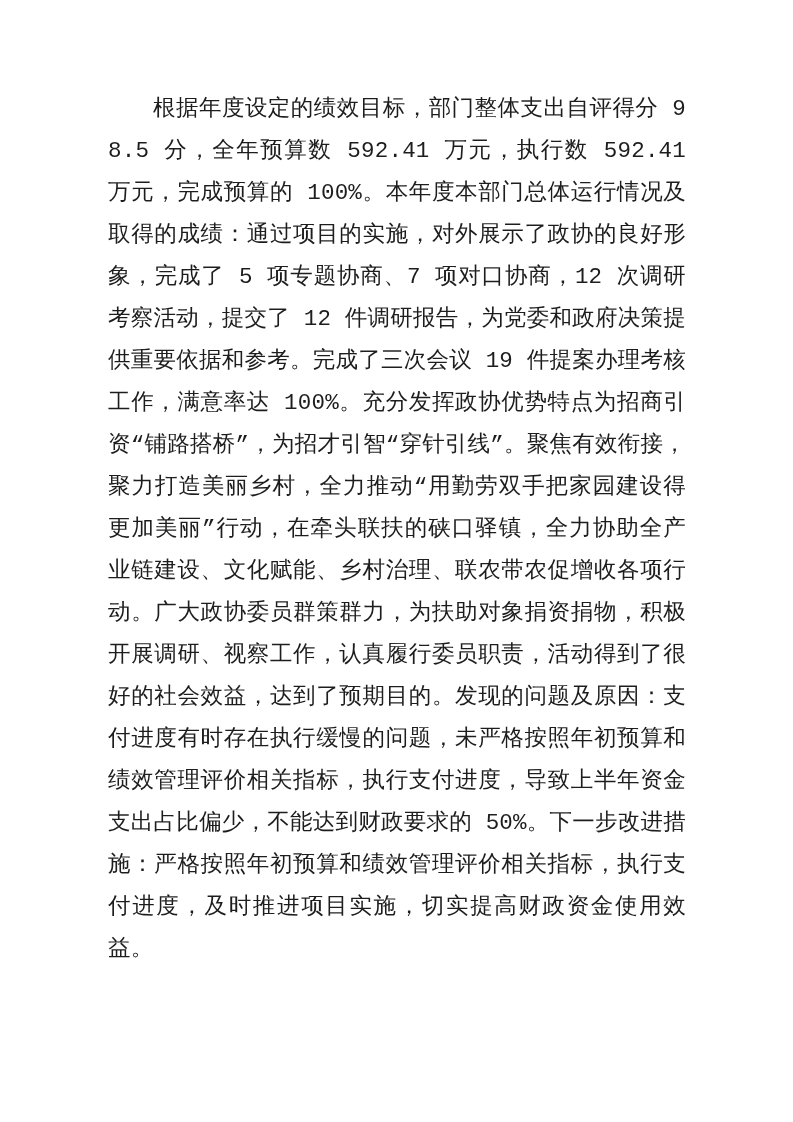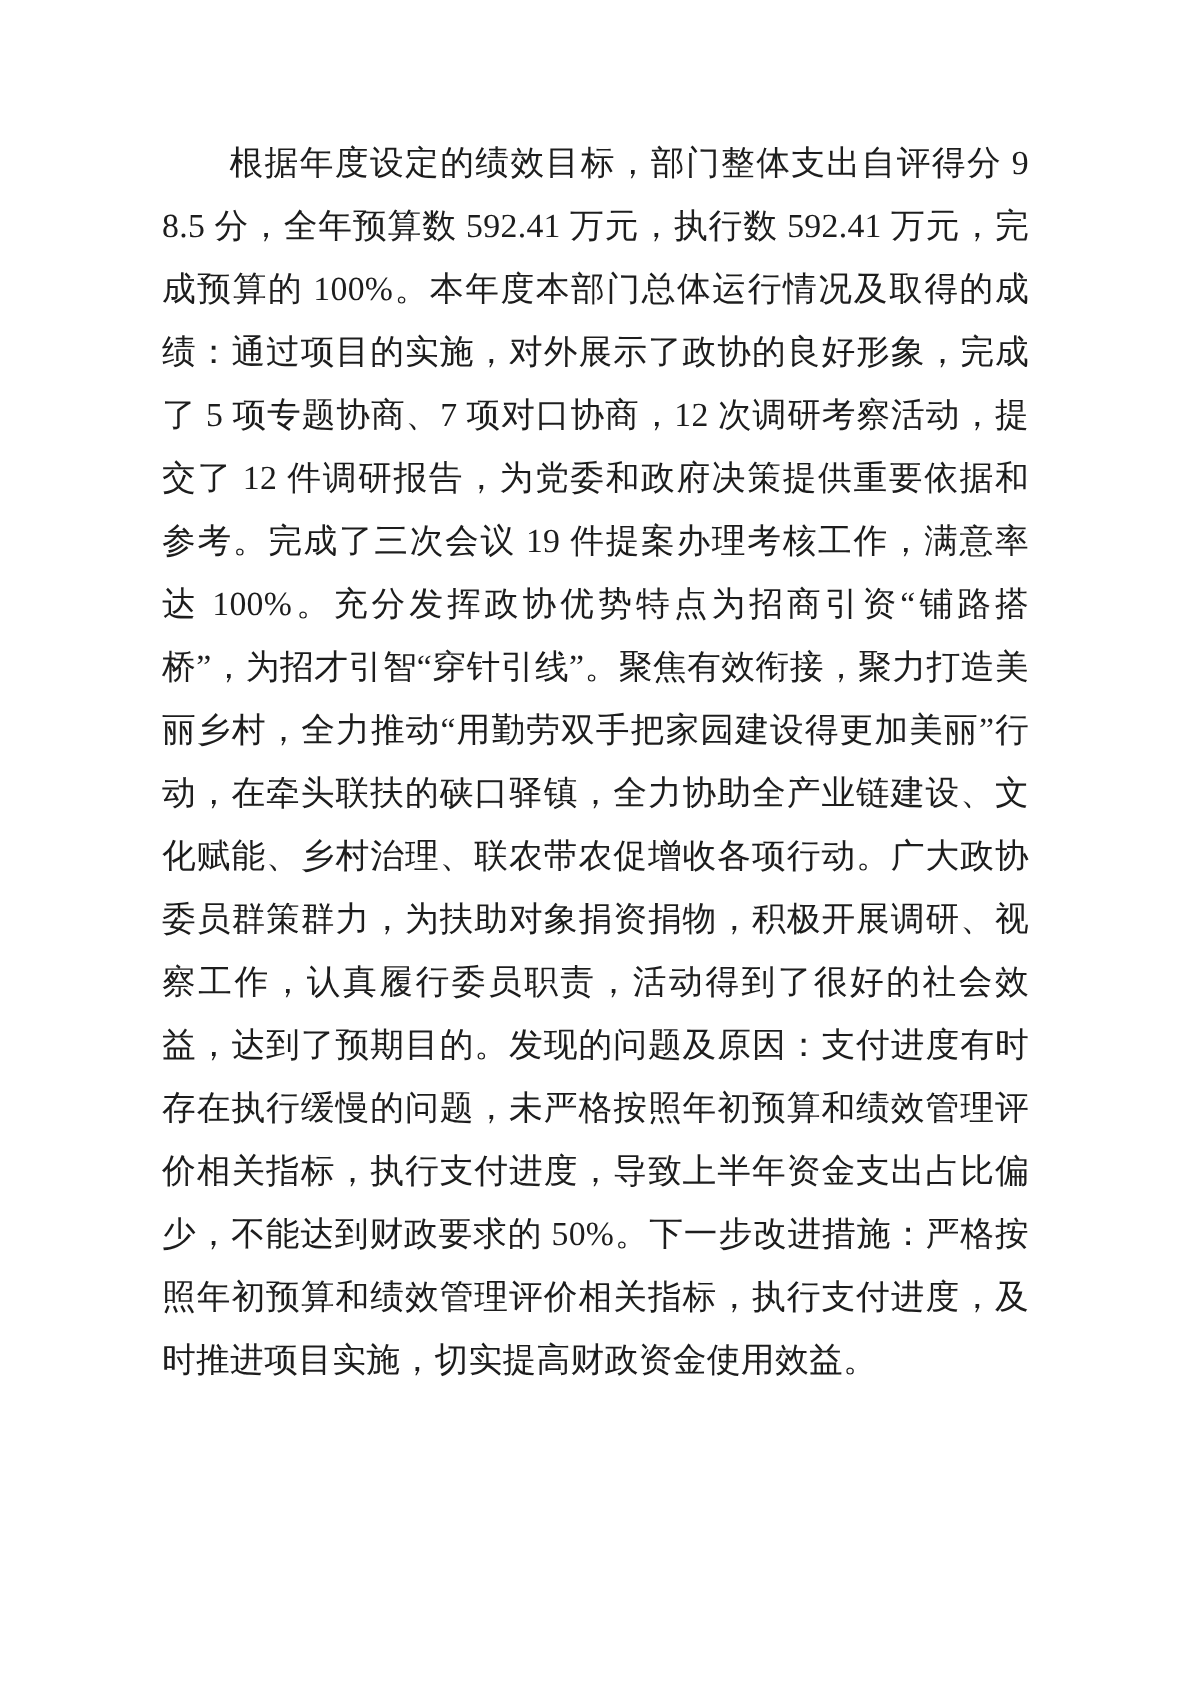--- a/index.html
+++ b/index.html
@@ -29,21 +29,21 @@
   }
   .doc-paragraph {
     margin: 0;
     font-size: 22.5px;
     line-height: 42px;
     text-align: justify;
     text-justify: inter-ideograph;
     text-indent: 2em;
     letter-spacing: 0.2px;
     color: #1d1d1d;
-    font-family: Liberation Serif, serif;
+    font-family: Liberation Mono, monospace;
     word-break: break-all;
   }
 </style>
 </head>
 <body>
 
 <div class="page">
   <div class="content">
     <p class="doc-paragraph">根据年度设定的绩效目标，部门整体支出自评得分 98.5 分，全年预算数 592.41 万元，执行数 592.41 万元，完成预算的 100%。本年度本部门总体运行情况及取得的成绩：通过项目的实施，对外展示了政协的良好形象，完成了 5 项专题协商、7 项对口协商，12 次调研考察活动，提交了 12 件调研报告，为党委和政府决策提供重要依据和参考。完成了三次会议 19 件提案办理考核工作，满意率达 100%。充分发挥政协优势特点为招商引资“铺路搭桥”，为招才引智“穿针引线”。聚焦有效衔接，聚力打造美丽乡村，全力推动“用勤劳双手把家园建设得更加美丽”行动，在牵头联扶的硖口驿镇，全力协助全产业链建设、文化赋能、乡村治理、联农带农促增收各项行动。广大政协委员群策群力，为扶助对象捐资捐物，积极开展调研、视察工作，认真履行委员职责，活动得到了很好的社会效益，达到了预期目的。发现的问题及原因：支付进度有时存在执行缓慢的问题，未严格按照年初预算和绩效管理评价相关指标，执行支付进度，导致上半年资金支出占比偏少，不能达到财政要求的 50%。下一步改进措施：严格按照年初预算和绩效管理评价相关指标，执行支付进度，及时推进项目实施，切实提高财政资金使用效益。</p>
   </div>

